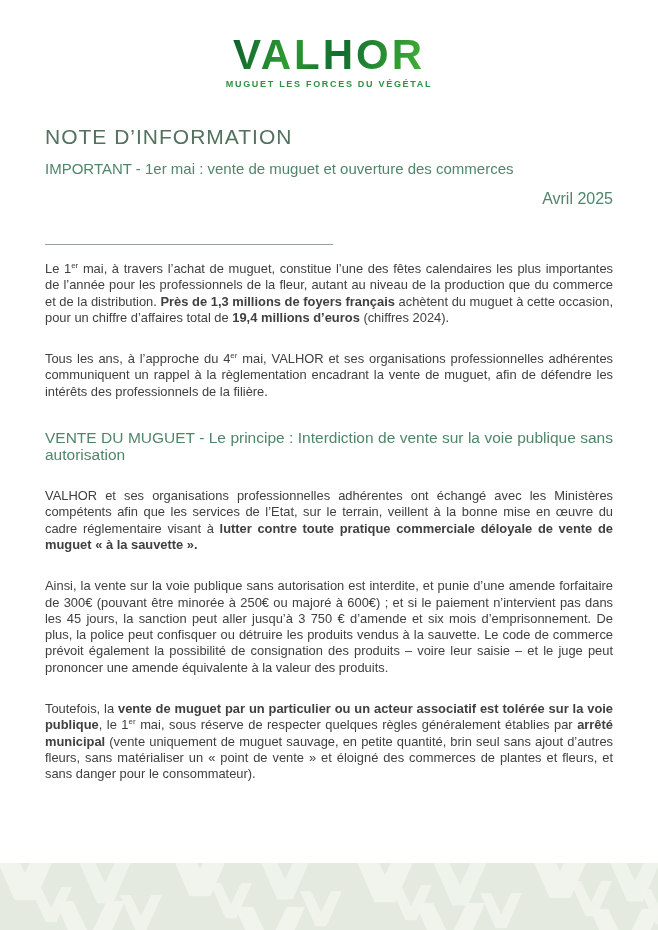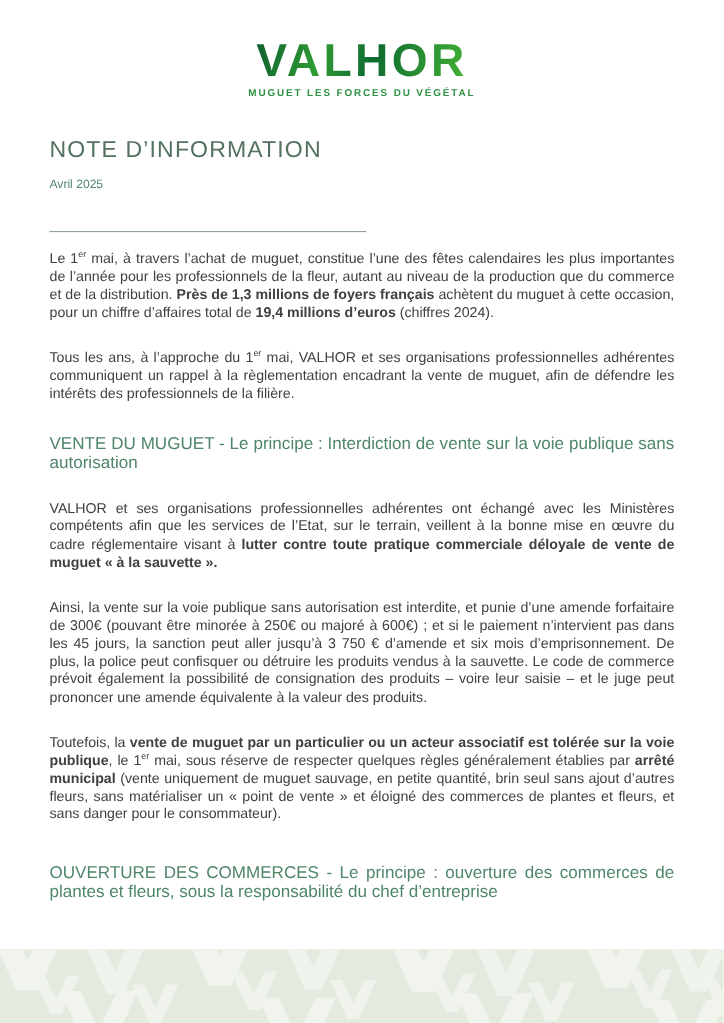--- a/index.html
+++ b/index.html
@@ -45,22 +45,23 @@
     color: #53715e;
   }
   .doc-subject {
     margin: 11px 0 0;
     font-size: 15px;
     font-weight: 500;
     color: #4f8669;
   }
   .doc-date {
     margin-top: 13px;
-    font-size: 11px;
+    font-size: 16px;
     color: #4f8669;
+    text-align: right;
   }
   hr.divider {
     margin: 36px 0 0;
     width: 288px;
     border: none;
     border-top: 1.5px solid #8fa39a;
   }
   p.body-par {
     margin: 25px 0 0;
     font-size: 12.9px;
@@ -96,34 +97,34 @@
 
 <div class="page">
 
   <header class="brand">
     <div class="logo-text">VALHOR</div>
     <div class="logo-tagline">MUGUET LES FORCES DU VÉGÉTAL</div>
   </header>
 
   <main>
     <h1 class="doc-type">NOTE D’INFORMATION</h1>
+    <h2 class="doc-subject">IMPORTANT - 1er mai : vente de muguet et ouverture des commerces</h2>
     <div class="doc-date">Avril 2025</div>
 
     <hr class="divider">
 
     <p class="body-par first"><span>Le 1</span><sup>er</sup><span> mai, à travers l’achat de muguet, constitue l’une des fêtes calendaires les plus importantes de l’année pour les professionnels de la fleur, autant au niveau de la production que du commerce et de la distribution. </span><span class="bold">Près de 1,3 millions de foyers français</span><span> achètent du muguet à cette occasion, pour un chiffre d’affaires total de </span><span class="bold">19,4 millions d’euros</span><span> (chiffres 2024).</span></p>
-    <p class="body-par"><span>Tous les ans, à l’approche du 1</span><sup>er</sup><span> mai, VALHOR et ses organisations professionnelles adhérentes communiquent un rappel à la règlementation encadrant la vente de muguet, afin de défendre les intérêts des professionnels de la filière.</span></p>
+    <p class="body-par"><span>Tous les ans, à l’approche du 4</span><sup>er</sup><span> mai, VALHOR et ses organisations professionnelles adhérentes communiquent un rappel à la règlementation encadrant la vente de muguet, afin de défendre les intérêts des professionnels de la filière.</span></p>
 
     <h3 class="section-title">VENTE DU MUGUET - Le principe : Interdiction de vente sur la voie publique sans autorisation</h3>
 
     <p class="body-par after-section"><span>VALHOR et ses organisations professionnelles adhérentes ont échangé avec les Ministères compétents afin que les services de l’Etat, sur le terrain, veillent à la bonne mise en œuvre du cadre réglementaire visant à </span><span class="bold">lutter contre toute pratique commerciale déloyale de vente de muguet « à la sauvette ».</span></p>
     <p class="body-par"><span>Ainsi, la vente sur la voie publique sans autorisation est interdite, et punie d’une amende forfaitaire de 300€ (pouvant être minorée à 250€ ou majoré à 600€) ; et si le paiement n’intervient pas dans les 45 jours, la sanction peut aller jusqu’à 3 750 € d’amende et six mois d’emprisonnement. De plus, la police peut confisquer ou détruire les produits vendus à la sauvette. Le code de commerce prévoit également la possibilité de consignation des produits – voire leur saisie – et le juge peut prononcer une amende équivalente à la valeur des produits.</span></p>
     <p class="body-par"><span>Toutefois, la </span><span class="bold">vente de muguet par un particulier ou un acteur associatif est tolérée sur la voie publique</span><span>, le 1</span><sup>er</sup><span> mai, sous réserve de respecter quelques règles généralement établies par </span><span class="bold">arrêté municipal</span><span> (vente uniquement de muguet sauvage, en petite quantité, brin seul sans ajout d’autres fleurs, sans matérialiser un « point de vente » et éloigné des commerces de plantes et fleurs, et sans danger pour le consommateur).</span></p>
 
-    <h3 class="section-title second">OUVERTURE DES COMMERCES - Le principe : ouverture des commerces de plantes et fleurs, sous la responsabilité du chef d’entreprise</h3>
   </main>
 
   <footer class="footer-band">
     <svg width="658" height="67" viewBox="0 0 658 67" xmlns="http://www.w3.org/2000/svg" aria-hidden="true">
       <defs>
         <path id="vshape" d="M0 0 H26 L50 50 L74 0 H100 L63 84 H37 Z"></path>
       </defs>
       <g fill="#f0f4ec">
         <use href="#vshape" transform="translate(-15,-30) scale(0.8)"></use>
         <use href="#vshape" transform="translate(160,-34) scale(0.8)"></use>

